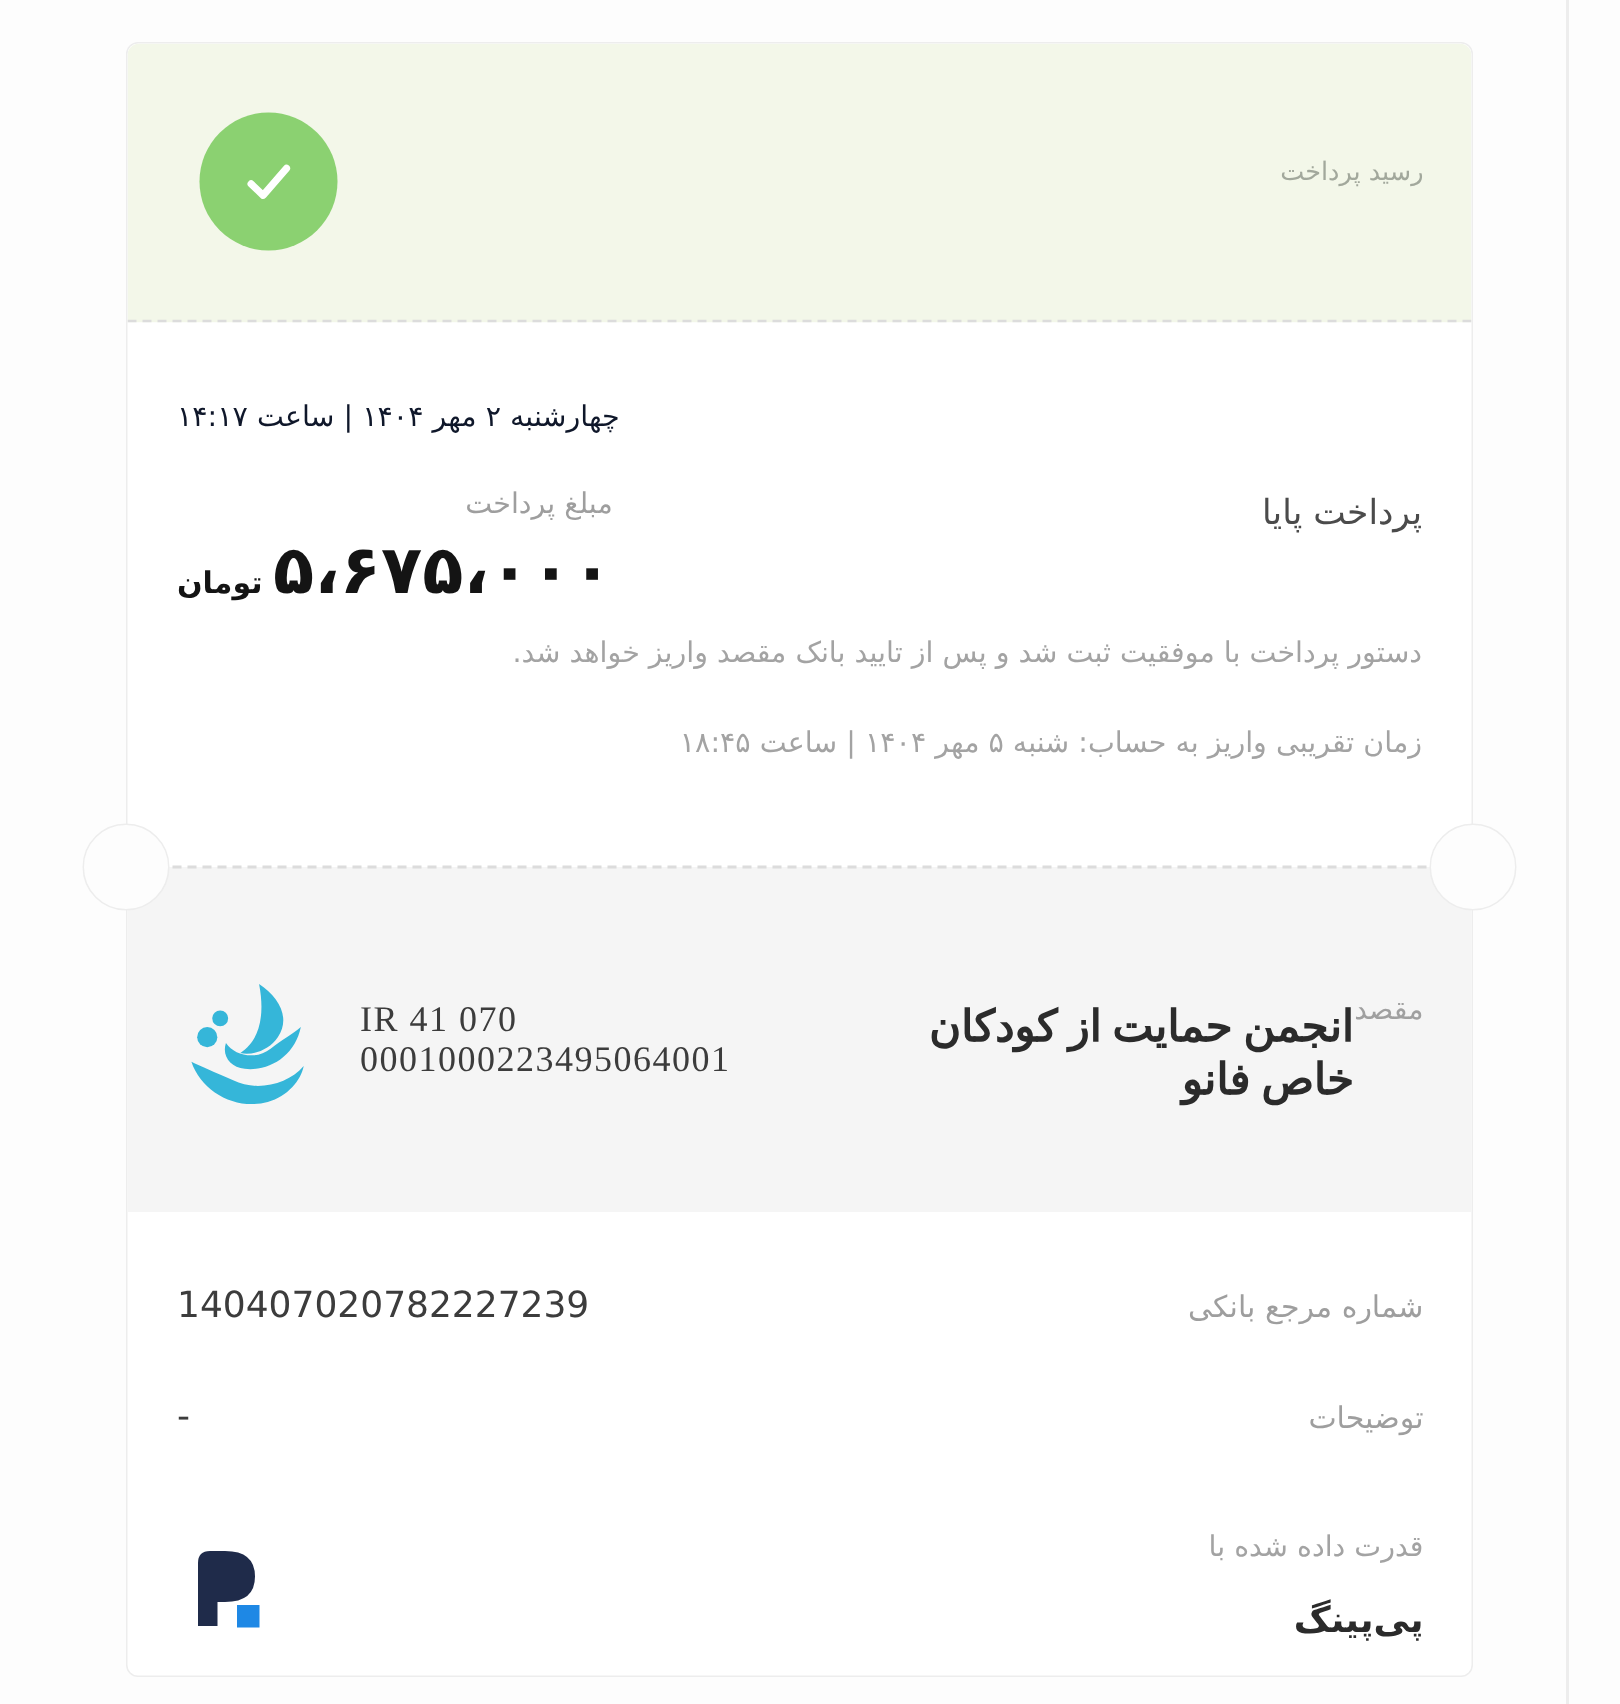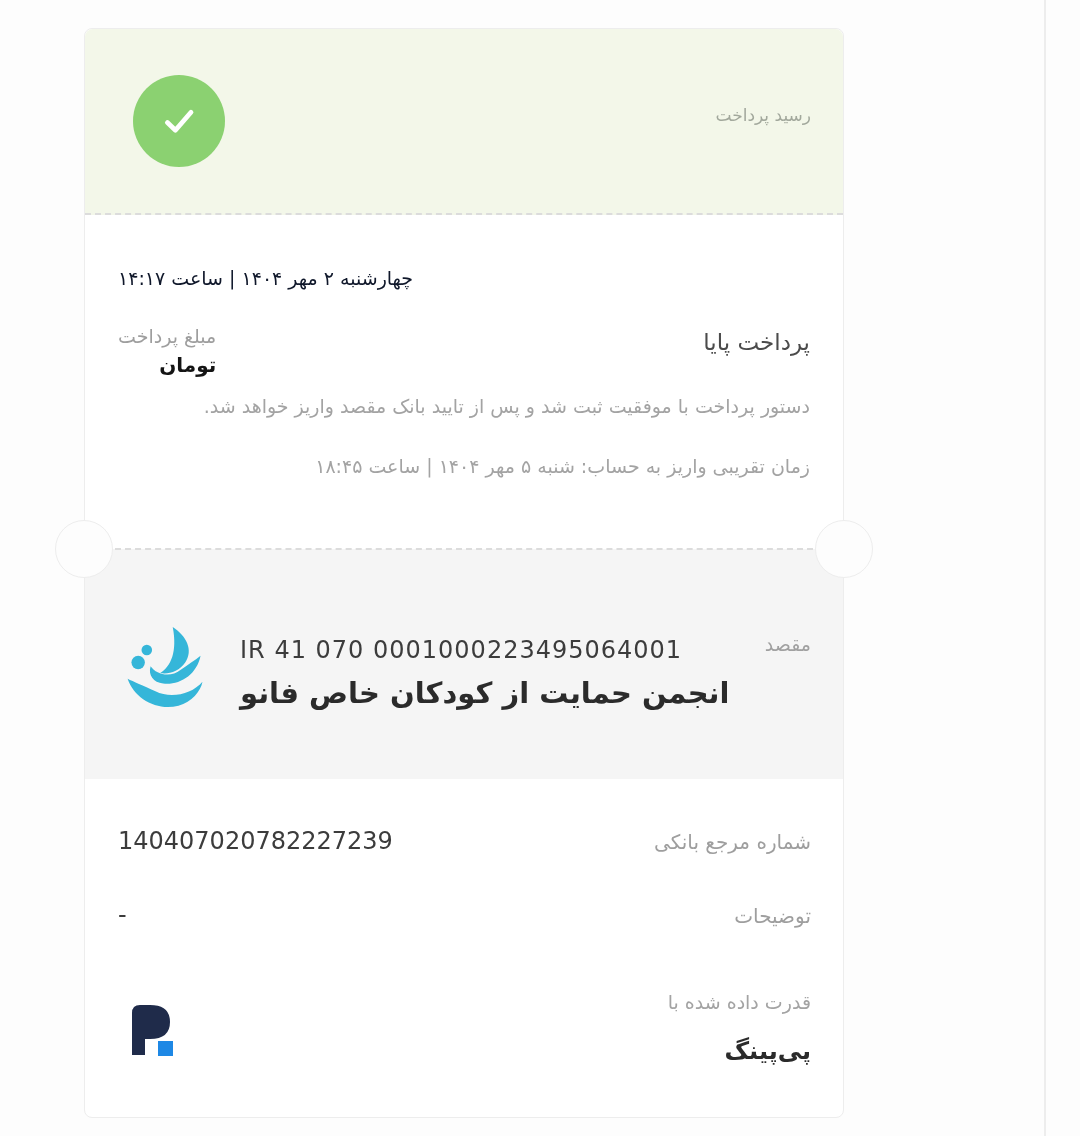--- a/index.html
+++ b/index.html
@@ -9,21 +9,21 @@
     font-family: "DejaVu Sans", "Liberation Sans", sans-serif;
     overflow: hidden;
     position: relative;
   }
   .edge-line {
     position: absolute; top: 0; right: 34px; width: 2px; height: 1136px;
     background: #ededed;
   }
   .card {
     position: absolute; left: 84px; top: 28px;
-    width: 760px; height: 1090px;
+    width: 898px; height: 1090px;
     background: #ffffff;
     border: 1px solid #ededed;
     border-radius: 8px;
   }
   
   .header {
     display: flex; flex-direction: row;
     justify-content: space-between; align-items: center;
     direction: rtl;
     background: #f3f7e9;
@@ -83,21 +83,21 @@
   
   .destination {
     direction: rtl;
     background: #f5f5f5;
     padding: 76px 32px 58px 33px;
     display: flex; justify-content: space-between; align-items: flex-start;
   }
   .dest-label { color: #a0a0a0; font-size: 19px; padding-top: 8px; }
   .dest-info { direction: ltr; display: flex; align-items: center; gap: 26px; }
   .dest-logo { width: 96px; height: 96px; flex: 0 0 auto; }
-  .dest-text { display: flex; flex-direction: column; gap: 12px; }
+  .dest-text { display: flex; flex-direction: row; gap: 12px; font-family: Liberation Serif, serif; }
   .iban {
     direction: ltr; text-align: left;
     color: #3c3c3c; font-size: 24px; letter-spacing: 1px;
   }
   .dest-name {
     direction: rtl; text-align: right;
     color: #2b2b2b; font-size: 29px; font-weight: bold;
   }
   
   .details { padding: 48px 32px 0 33px; }
@@ -138,20 +138,21 @@
   </header>
 
   <section class="body-top">
     <p class="datetime">چهارشنبه ۲ مهر ۱۴۰۴ | ساعت ۱۴:۱۷</p>
 
     <div class="amount-row">
       <div class="pay-type">پرداخت پایا</div>
       <div class="amount-block">
         <div class="amount-label">مبلغ پرداخت</div>
         <div class="amount-line">
+          <span class="amount-value">۵،۶۷۵،۰۰۰</span>
           <span class="amount-currency">تومان</span>
         </div>
       </div>
     </div>
 
     <div class="notes">
       <p class="note">دستور پرداخت با موفقیت ثبت شد و پس از تایید بانک مقصد واریز خواهد شد.</p>
       <p class="note">زمان تقریبی واریز به حساب: شنبه ۵ مهر ۱۴۰۴ | ساعت ۱۸:۴۵</p>
     </div>
   </section>

